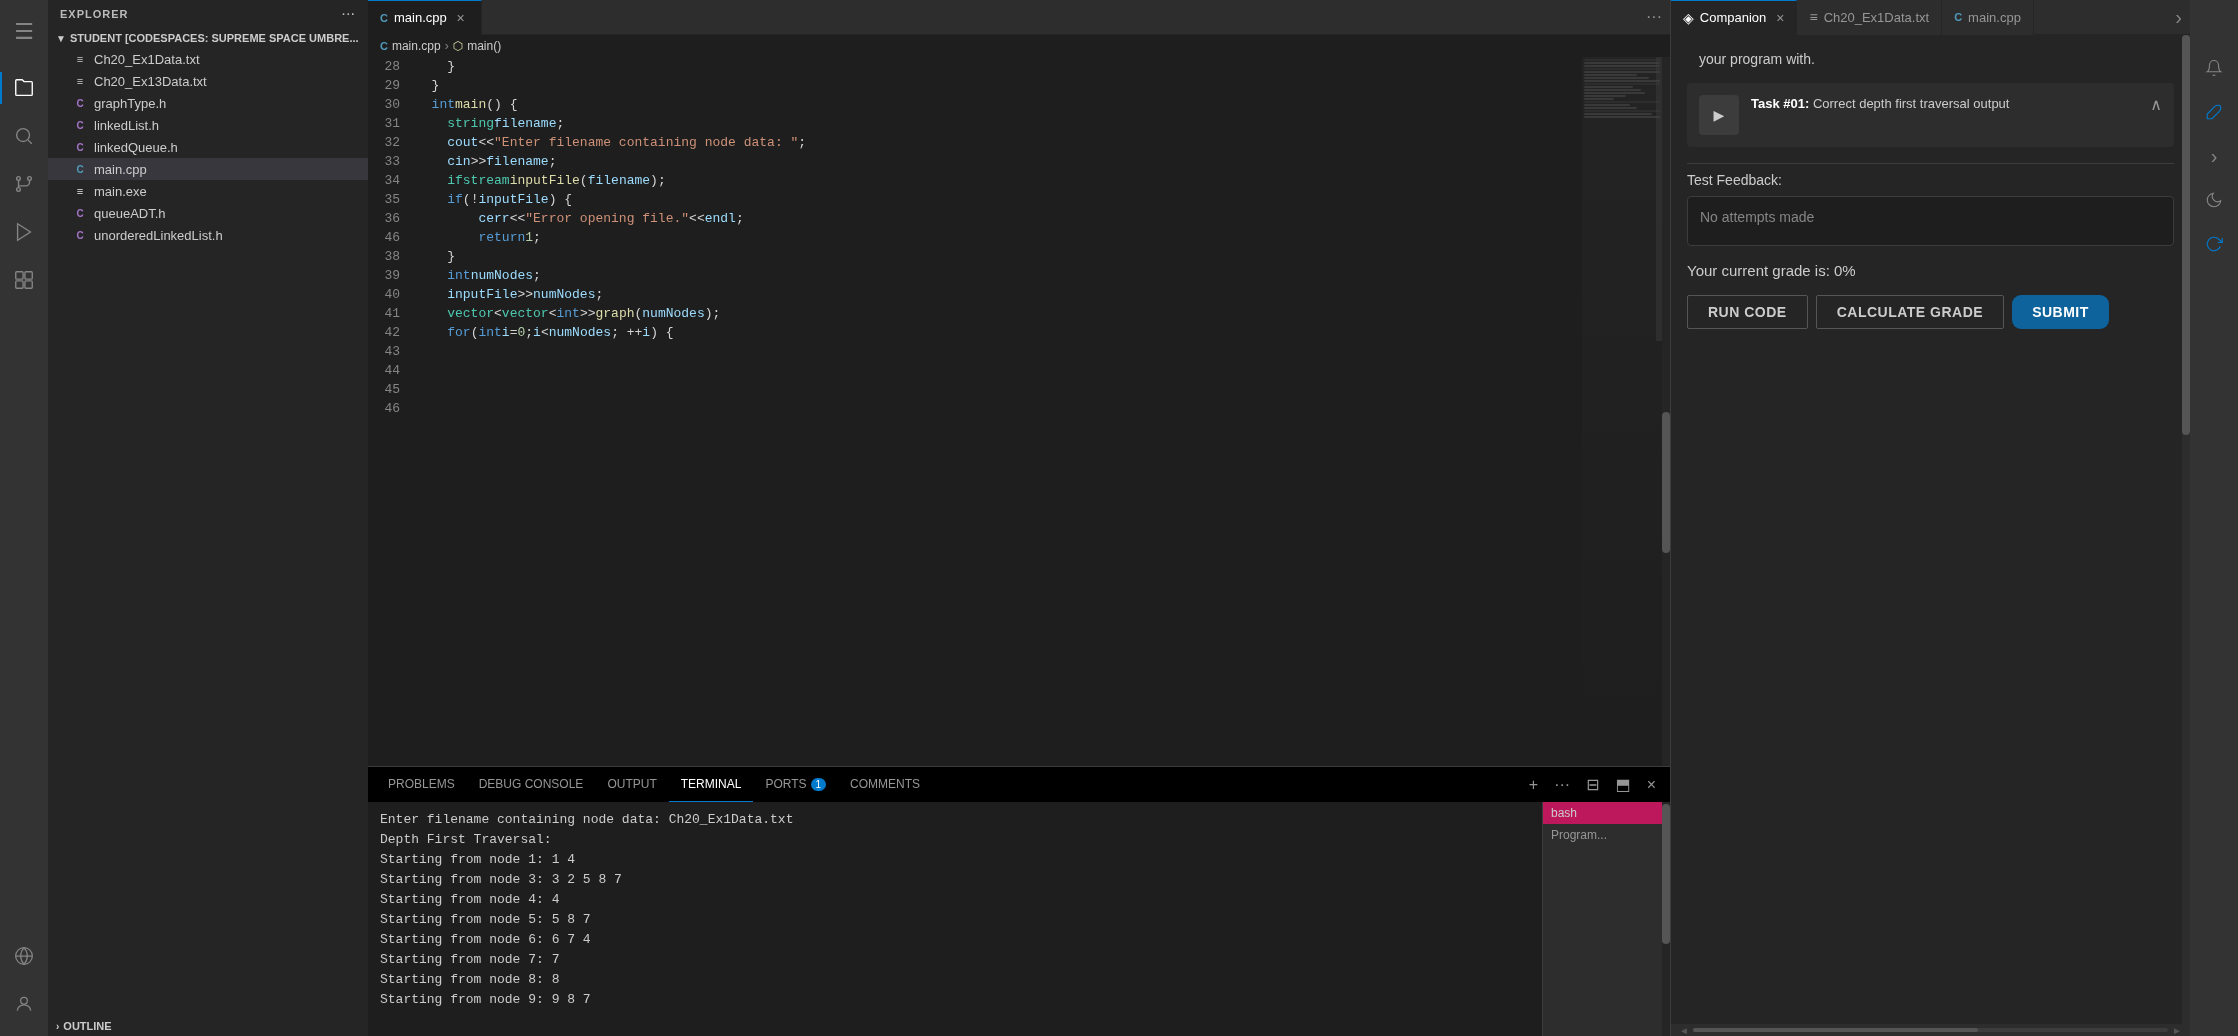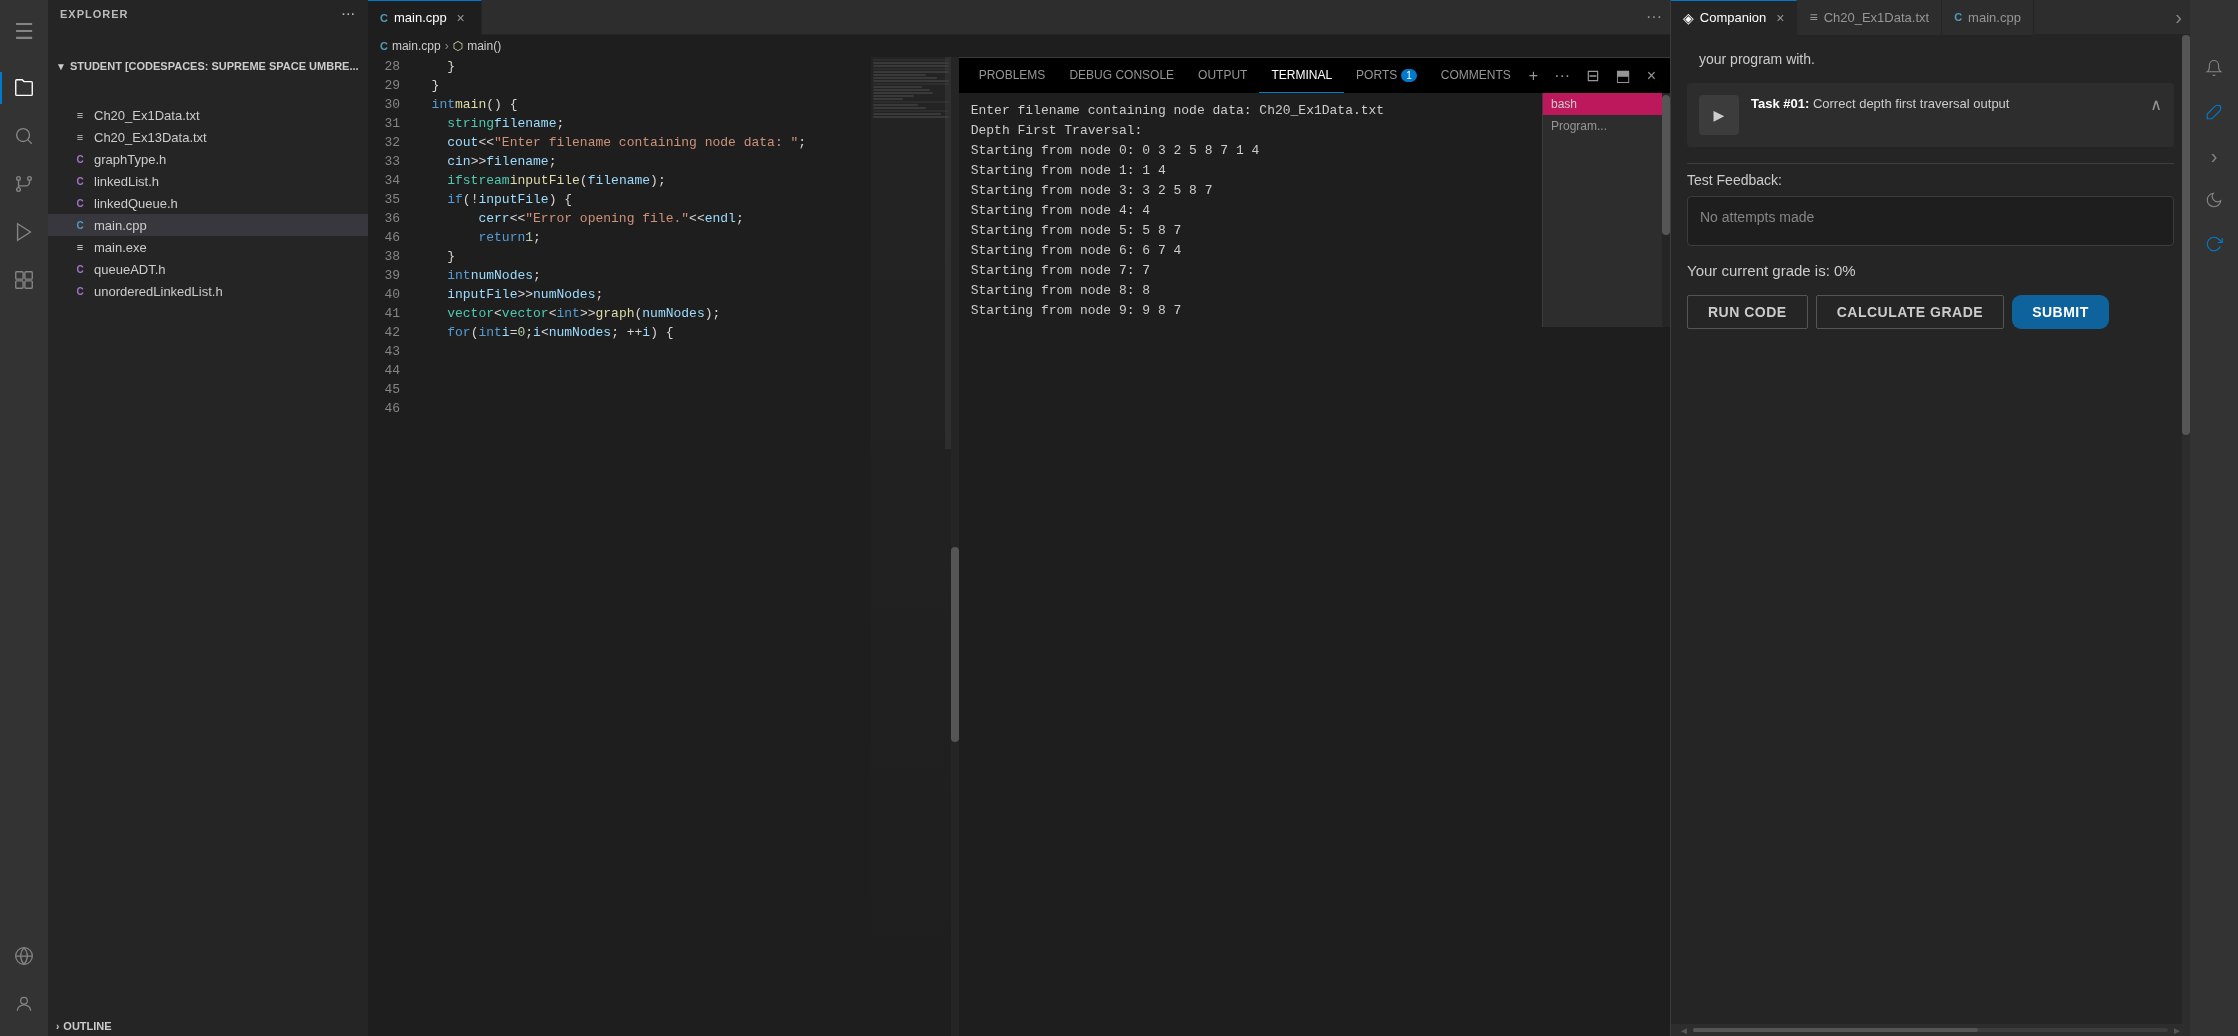--- a/index.html
+++ b/index.html
@@ -55,21 +55,20 @@
     }
 
     
     .sidebar {
       width: 320px;
       background: #252526;
       display: flex;
       flex-direction: column;
       flex-shrink: 0;
       overflow: hidden;
-      gap: 28px;
     }
     .sidebar-header {
       display: flex;
       align-items: center;
       justify-content: space-between;
       padding: 8px 12px;
       font-size: 11px;
       font-weight: 700;
       text-transform: uppercase;
       color: #bbbbbb;
@@ -189,20 +188,21 @@
       height: 22px;
       flex-shrink: 0;
       gap: 4px;
     }
     .breadcrumb-sep { color: #858585; }
 
     
     .editor-container {
       flex: 1;
       display: flex;
+      flex-direction: column;
       overflow: hidden;
     }
     .editor-panel {
       flex: 1;
       background: #1e1e1e;
       overflow: hidden;
       position: relative;
       display: flex;
     }
     .line-numbers {
@@ -886,21 +886,20 @@
           <span class="panel-action-btn">···</span>
           <span class="panel-action-btn">⊟</span>
           <span class="panel-action-btn">⬒</span>
           <span class="panel-action-btn">×</span>
         </div>
       </div>
       <div style="display:flex;flex:1;overflow:hidden;">
         <div class="terminal-content">
           <div class="terminal-line">Enter filename containing node data: Ch20_Ex1Data.txt</div>
           <div class="terminal-line">Depth First Traversal:</div>
-          <div class="terminal-line">Starting from node 0: 0 3 2 5 8 7 1 4</div>
           <div class="terminal-line">Starting from node 1: 1 4</div>
           <div class="terminal-line">Starting from node 3: 3 2 5 8 7</div>
           <div class="terminal-line">Starting from node 4: 4</div>
           <div class="terminal-line">Starting from node 5: 5 8 7</div>
           <div class="terminal-line">Starting from node 6: 6 7 4</div>
           <div class="terminal-line">Starting from node 7: 7</div>
           <div class="terminal-line">Starting from node 8: 8</div>
           <div class="terminal-line">Starting from node 9: 9 8 7</div>
         </div>
 

